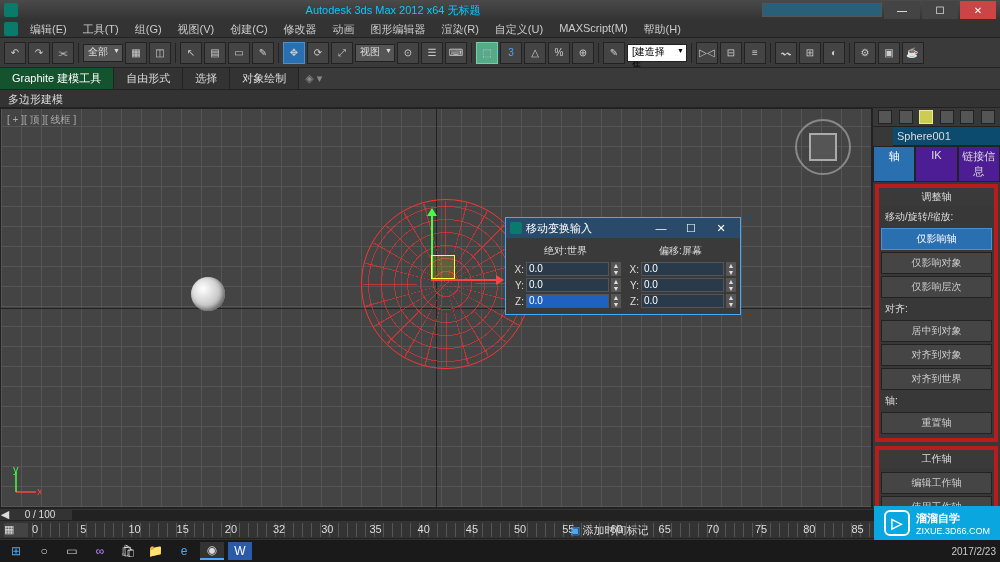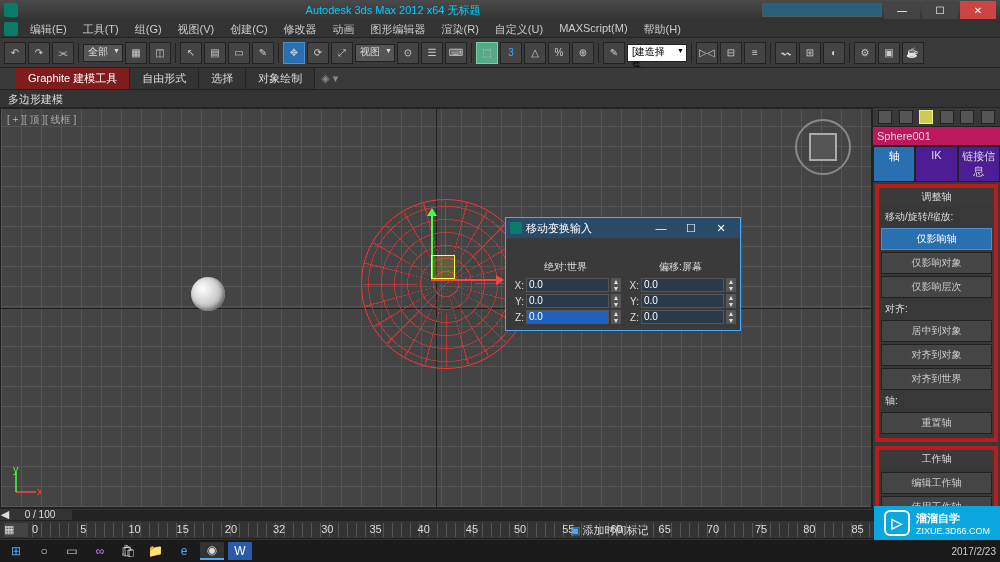--- a/index.html
+++ b/index.html
@@ -22,21 +22,21 @@
 .tbtn { width: 22px; height: 22px; background: #444; border: 1px solid #222; display: flex; align-items: center; justify-content: center; font-size: 10px; color: #ccc; flex-shrink: 0; }
 .tbtn.active { background: #5a8; border-color: #7ca; }
 .tbtn.mvactive { background: #2a6fb0; border-color: #4a8fd0; }
 .dropdown { height: 18px; background: #555; border: 1px solid #222; padding: 0 14px 0 4px; font-size: 10px; position: relative; flex-shrink: 0; }
 .dropdown::after { content: "▼"; position: absolute; right: 2px; top: 2px; font-size: 7px; }
 .tsep { width: 1px; height: 20px; background: #222; margin: 0 2px; flex-shrink: 0; }
 
 
 .ribbon { height: 22px; background: #3a3a3a; display: flex; align-items: center; border-bottom: 1px solid #222; }
 .rtab { padding: 3px 12px; font-size: 11px; background: #333; border-right: 1px solid #222; }
-.rtab.active { background: #7f1d1d; color: #fff; margin-left: 16px; }
+.rtab.active { background: #14532d; color: #fff; }
 .ribbon2 { height: 18px; background: #333; padding: 2px 8px; font-size: 11px; border-bottom: 1px solid #222; }
 
 
 .main { display: flex; height: 400px; }
 .viewport { flex: 1; background: #444; position: relative; border: 1px solid #222; overflow: hidden; }
 .grid { position: absolute; inset: 0; background-image: 
   repeating-linear-gradient(0deg, #555 0, #555 1px, transparent 1px, transparent 20px),
   repeating-linear-gradient(90deg, #555 0, #555 1px, transparent 1px, transparent 20px);
 }
 .axis-h { position: absolute; left: 0; right: 0; top: 50%; height: 1px; background: #222; }
@@ -60,35 +60,35 @@
 .gizmo .xaxis::after { content:""; position:absolute; right:-6px; top:-4px; border:5px solid transparent; border-left:8px solid #f44; }
 .gizmo .box { position: absolute; left: 0; top: -4px; width: 24px; height: 24px; border: 1px solid #ff4; background: rgba(255,255,0,0.15); }
 .sphere-white { position: absolute; left: 190px; top: 168px; width: 34px; height: 34px; border-radius: 50%; background: radial-gradient(circle at 35% 35%, #fff, #999); box-shadow: inset -2px -2px 4px #666; }
 
 
 .dialog { position: absolute; left: 504px; top: 108px; width: 236px; background: #3a3a3a; border: 1px solid #4af; font-size: 11px; }
 .dialog .titleb { height: 20px; background: #2a4a6a; display: flex; align-items: center; padding: 0 4px; color: #fff; }
 .dialog .titleb .t { flex: 1; margin-left: 4px; }
 .dialog .titleb .icon { width: 12px; height: 12px; background: #0a7b6b; border-radius: 2px; }
 .dialog .titleb .btn { width: 30px; text-align: center; color: #fff; font-size: 11px; }
-.dialog .body { display: flex; padding: 4px; gap: 4px; margin-top: 16px; }
+.dialog .body { display: flex; padding: 4px; gap: 4px; }
 .dialog .col { flex: 1; }
 .dialog .col .lbl { text-align: center; padding: 2px; font-size: 10px; }
 .dialog .row { display: flex; align-items: center; margin: 2px 0; gap: 2px; }
 .dialog .row .k { width: 14px; text-align: right; font-size: 10px; }
 .dialog .row .inp { flex: 1; height: 14px; background: #2a3a4a; border: 1px solid #555; font-size: 10px; padding: 0 2px; color: #fff; }
 .dialog .row .inp.hl { background: #2060c0; }
 .dialog .row .spin { width: 10px; background: #555; text-align: center; font-size: 7px; line-height: 7px; }
 
 
 .rightpanel { width: 128px; background: #383838; border-left: 1px solid #222; display: flex; flex-direction: column; font-size: 10px; }
 .rightpanel .iconrow { display: flex; justify-content: space-around; padding: 2px; border-bottom: 1px solid #222; }
 .rightpanel .iconrow .ic { width: 14px; height: 14px; background: #555; border: 1px solid #222; }
 .rightpanel .iconrow .ic.active { background: #cc5; border-color: #ee8; }
-.rightpanel .objname { padding: 3px 4px; background: #be185d; border-bottom: 1px solid #222; }
+.rightpanel .objname { padding: 3px 4px; background: #0c4a6e; border-bottom: 1px solid #222; margin-left: 20px; }
 .rightpanel .pivtabs { display: flex; }
 .rightpanel .pivtabs .pt { flex: 1; padding: 2px; text-align: center; border: 1px solid #222; background: #4c1d95; }
 .rightpanel .pivtabs .pt.active { background: #2a6fb0; color: #fff; }
 .rightpanel .rollout { border: 4px solid #b91c1c; margin: 2px; }
 .rightpanel .rollout .rh { text-align: center; padding: 2px; background: #3a3a3a; font-size: 10px; }
 .rightpanel .rollout .rb { padding: 2px; }
 .rightpanel .rollout .sublbl { font-size: 10px; padding: 2px 4px; }
 .rbtn { display: block; width: 100%; margin: 2px 0; padding: 3px; text-align: center; background: #454545; border: 1px solid #222; font-size: 10px; color: #ccc; }
 .rbtn.active { background: #2a6fb0; color: #fff; border-color: #4a8fd0; }
 .rightpanel .halfrow { display: flex; gap: 2px; }

